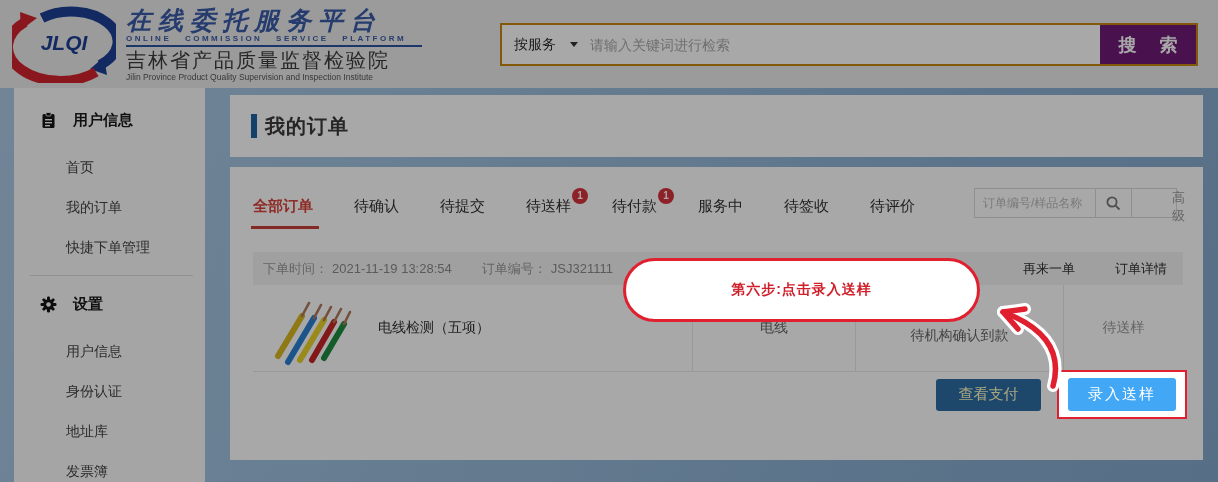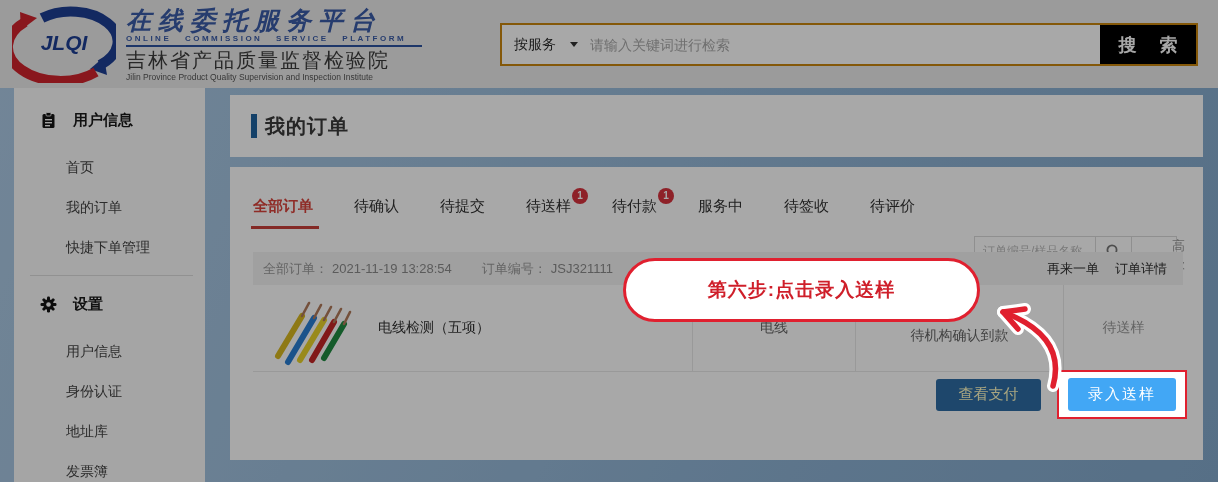--- a/index.html
+++ b/index.html
@@ -16,66 +16,66 @@
   .brand-title{ color:#3a5ca8; font-size:25px; font-weight:bold; font-style:italic; letter-spacing:7px; line-height:26px; }
   .brand-en1{ color:#3a5ca8; font-size:8px; letter-spacing:2.5px; word-spacing:9px; font-weight:bold; line-height:9px; margin-top:1px; }
   .brand-rule{ height:2px; background:#2c53a0; width:296px; margin-top:2px; }
   .brand-org{ color:#3c3c3c; font-size:20px; font-weight:normal; letter-spacing:2px; line-height:24px; margin-top:1px; }
   .brand-en2{ color:#555; font-size:8.5px; line-height:10px; }
   .hsearch{ position:absolute; left:500px; top:23px; width:698px; height:43px; border:2px solid #c8860f; display:flex; background:#fff; }
   .hsearch-cat{ display:flex; align-items:center; gap:14px; padding:0 12px 0 12px; font-size:14px; color:#2e2e2e; cursor:pointer; }
   .caret-down{ width:0; height:0; border-left:4px solid transparent; border-right:4px solid transparent; border-top:5px solid #333; }
   .hsearch-input{ flex:1; border:0; outline:none; font-size:14px; color:#444; font-family:inherit; }
   .hsearch-input::placeholder{ color:#a9a9a9; }
-  .hsearch-btn{ width:96px; background:#000000; color:#fff; font-size:18px; font-weight:bold; letter-spacing:9px; border:0; cursor:pointer; text-align:center; padding-left:9px; font-family:inherit; }
+  .hsearch-btn{ width:96px; background:#701a75; color:#fff; font-size:18px; font-weight:bold; letter-spacing:9px; border:0; cursor:pointer; text-align:center; padding-left:9px; font-family:inherit; }
   
   .sidebar{ position:absolute; left:14px; top:88px; width:191px; height:394px; background:#fafafa; padding-top:12px; }
   .side-item{ height:40px; line-height:40px; font-size:14px; color:#444; padding-left:52px; cursor:pointer; }
   .side-head{ height:40px; display:flex; align-items:center; font-size:15px; font-weight:bold; color:#1a1a1a; padding-left:26px; cursor:pointer; }
   .side-head .ic{ width:17px; height:17px; margin-right:16px; display:inline-flex; }
   .side-div{ height:1px; background:#dcdcdc; margin:8px 12px 8px 16px; }
   .side-gap{ height:7px; }
   
   .title-band{ position:absolute; left:230px; top:95px; width:973px; height:62px; background:#fff; display:flex; align-items:center; }
   .title-bar{ width:6px; height:24px; background:#1f63a0; margin-left:21px; }
   .page-title{ font-size:20px; font-weight:bold; color:#3a3a3a; margin-left:8px; letter-spacing:1px; }
   .main-panel{ position:absolute; left:230px; top:167px; width:973px; height:293px; background:#fff; }
   
   .tabs-row{ position:absolute; left:23px; top:23px; right:26px; height:32px; display:flex; align-items:center; }
   .tab{ position:relative; font-size:15px; color:#333; margin-right:41px; cursor:pointer; white-space:nowrap; }
   .tab.active{ color:#d9443c; font-weight:bold; }
   .tab.active::after{ content:""; position:absolute; left:-2px; right:-6px; bottom:-13px; height:3px; background:#c8403a; }
   .tab-badge{ position:absolute; top:-9px; right:-17px; min-width:16px; height:16px; border-radius:8px; background:#d8323e; color:#fff; font-size:10px; line-height:16px; text-align:center; font-weight:bold; }
-  .mini-search{ position:absolute; right:0; top:-2px; height:30px; display:flex; border:1px solid #d9d9d9;margin-top:48px; }
+  .mini-search{ position:absolute; right:0; top:-2px; height:30px; display:flex; border:1px solid #d9d9d9; }
   .mini-input{ width:120px; border:0; outline:none; padding:0 8px; font-size:12px; color:#555; font-family:inherit; }
   .mini-input::placeholder{ color:#b9b9b9; }
   .mini-btn{ width:36px; background:#fff; border:0; border-left:1px solid #d9d9d9; display:flex; align-items:center; justify-content:center; cursor:pointer; }
   .mini-adv{ width:45px; background:#fff; border:0; border-left:1px solid #d9d9d9; color:#999; font-size:13px; cursor:pointer; font-family:inherit;padding-left:40px; }
   
   .order-card{ position:absolute; left:23px; top:85px; width:930px; }
   .order-bar{ height:33px; background:#f3f3f3; display:flex; align-items:center; font-size:13px; color:#999; padding:0 16px 0 10px; }
   .order-bar .val{ color:#8b8b8b; margin-left:4px; }
   .order-no-group{ margin-left:30px; }
-  .order-bar-links{ margin-left:auto; display:flex; gap:16px; }
+  .order-bar-links{ margin-left:auto; display:flex; gap:40px; }
   .order-bar-links span{ color:#333; cursor:pointer; }
   .order-body{ display:flex; height:86px; }
   .cell{ display:flex; align-items:center; justify-content:center; font-size:14px; }
   .cell-product{ width:439px; justify-content:flex-start; }
   .cell-sample{ width:163px; border-left:1px solid #e8e8e8; color:#666; }
   .cell-pay{ width:208px; border-left:1px solid #e8e8e8; color:#666; padding-top:16px;text-align:right; }
   .cell-status{ width:120px; border-left:1px solid #e8e8e8; color:#999; }
   .prod-img{ margin-left:15px; width:88px; height:76px; }
   .prod-name{ margin-left:22px; color:#333; }
   .order-foot{ border-top:1px solid #e8e8e8; height:46px; display:flex; align-items:center; justify-content:flex-end; }
   .btn-pay{ width:105px; height:32px; background:#2e6da4; color:#fef9c3; border:0; border-radius:3px; font-size:15px; cursor:pointer; margin-right:16px; font-family:inherit; }
   .hl-box{ position:relative; z-index:20; background:#fff; border:2px solid #e0202f; padding:6px 9px; margin-right:-4px; }
   .btn-sample{ width:108px; height:33px; background:#42a7f5; color:#fff; border:0; border-radius:3px; font-size:15px; cursor:pointer; font-family:inherit; letter-spacing:2px; }
   
   .dim{ position:absolute; inset:0; background:rgba(0,0,0,0.34); z-index:10; pointer-events:none; }
-  .callout{ position:absolute; left:623px; top:258px; width:357px; height:64px; background:#fff; border:3px solid #e0202f; border-radius:32px; z-index:30; display:flex; align-items:center; justify-content:center; color:#cf1f2a; font-size:19px; font-weight:bold; letter-spacing:1px; }
+  .callout{ position:absolute; left:623px; top:258px; width:357px; height:64px; background:#fff; border:3px solid #e0202f; border-radius:32px; z-index:30; display:flex; align-items:center; justify-content:center; color:#cf1f2a; font-size:14px; font-weight:bold; letter-spacing:1px; }
   .tour-arrow{ position:absolute; left:985px; top:300px; z-index:30; }
 </style>
 </head>
 <body>
 
 <div class="top-header">
   <div class="brand">
     <svg width="104" height="78" viewBox="0 0 104 78">
       <path d="M 30 13 A 45 29 0 0 1 88 60" fill="none" stroke="#1e3f94" stroke-width="10"></path>
       <polygon points="92,52 95,70 78,64" fill="#1e3f94"></polygon>
@@ -163,21 +163,21 @@
             <circle cx="7" cy="7" r="4.6" fill="none" stroke="#777" stroke-width="1.8"></circle>
             <line x1="10.6" y1="10.6" x2="14.5" y2="14.5" stroke="#777" stroke-width="1.8"></line>
           </svg>
       </button>
       <button class="mini-adv">高级</button>
     </span>
   </div>
 
   <div class="order-card">
     <div class="order-bar">
-      <span>全部订单：</span>
+      <span>下单时间：</span>
       <span class="val">2021-11-19 13:28:54</span>
       <span class="order-no-group">订单编号：</span>
       <span class="val">JSJ321111</span>
       <span class="order-bar-links">
         <span>再来一单</span>
         <span>订单详情</span>
       </span>
     </div>
     <div class="order-body">
       <div class="cell cell-product">

